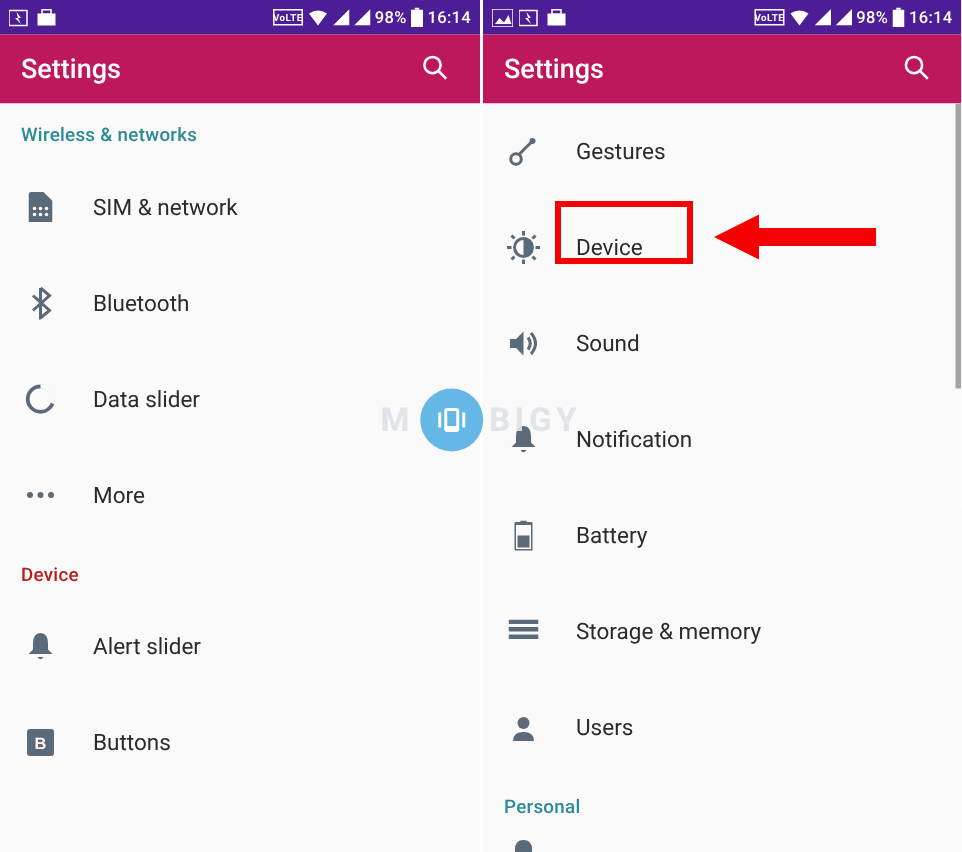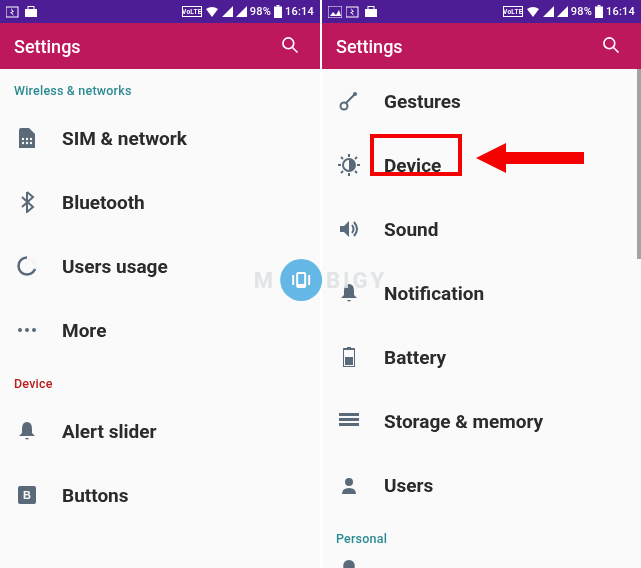--- a/index.html
+++ b/index.html
@@ -106,23 +106,23 @@
     cursor: pointer;
   }
   .row .icon {
     width: 26px;
     display: flex;
     justify-content: center;
     align-items: center;
     color: #5a6a79;
   }
   .row .label {
-    font-size: 19px;
+    font-size: 15px;
     color: #2b2b2b;
-    font-weight: 700;
+    font-weight: 400;
   }
   .scroll-ind {
     position: absolute;
     right: 0;
     top: 0;
     width: 4px;
     height: 190px;
     background: #7e7e7e;
     opacity: 0.7;
   }
@@ -248,21 +248,21 @@
       <span class="label">Bluetooth</span>
     </div>
 
     <div class="row">
       <span class="icon">
         <svg width="22" height="22" viewBox="0 0 22 22">
             <circle cx="11" cy="11" r="8.5" fill="none" stroke="#5a6a79" stroke-width="2.5"></circle>
             <path d="M11 2.5 A8.5 8.5 0 0 1 19 14" fill="none" stroke="#fafafa" stroke-width="3"></path>
           </svg>
       </span>
-      <span class="label">Users usage</span>
+      <span class="label">Data slider</span>
     </div>
 
     <div class="row">
       <span class="icon">
         <svg width="20" height="6" viewBox="0 0 20 6">
             <circle cx="3" cy="3" r="2" fill="#5a6a79"></circle>
             <circle cx="10" cy="3" r="2" fill="#5a6a79"></circle>
             <circle cx="17" cy="3" r="2" fill="#5a6a79"></circle>
           </svg>
       </span>

